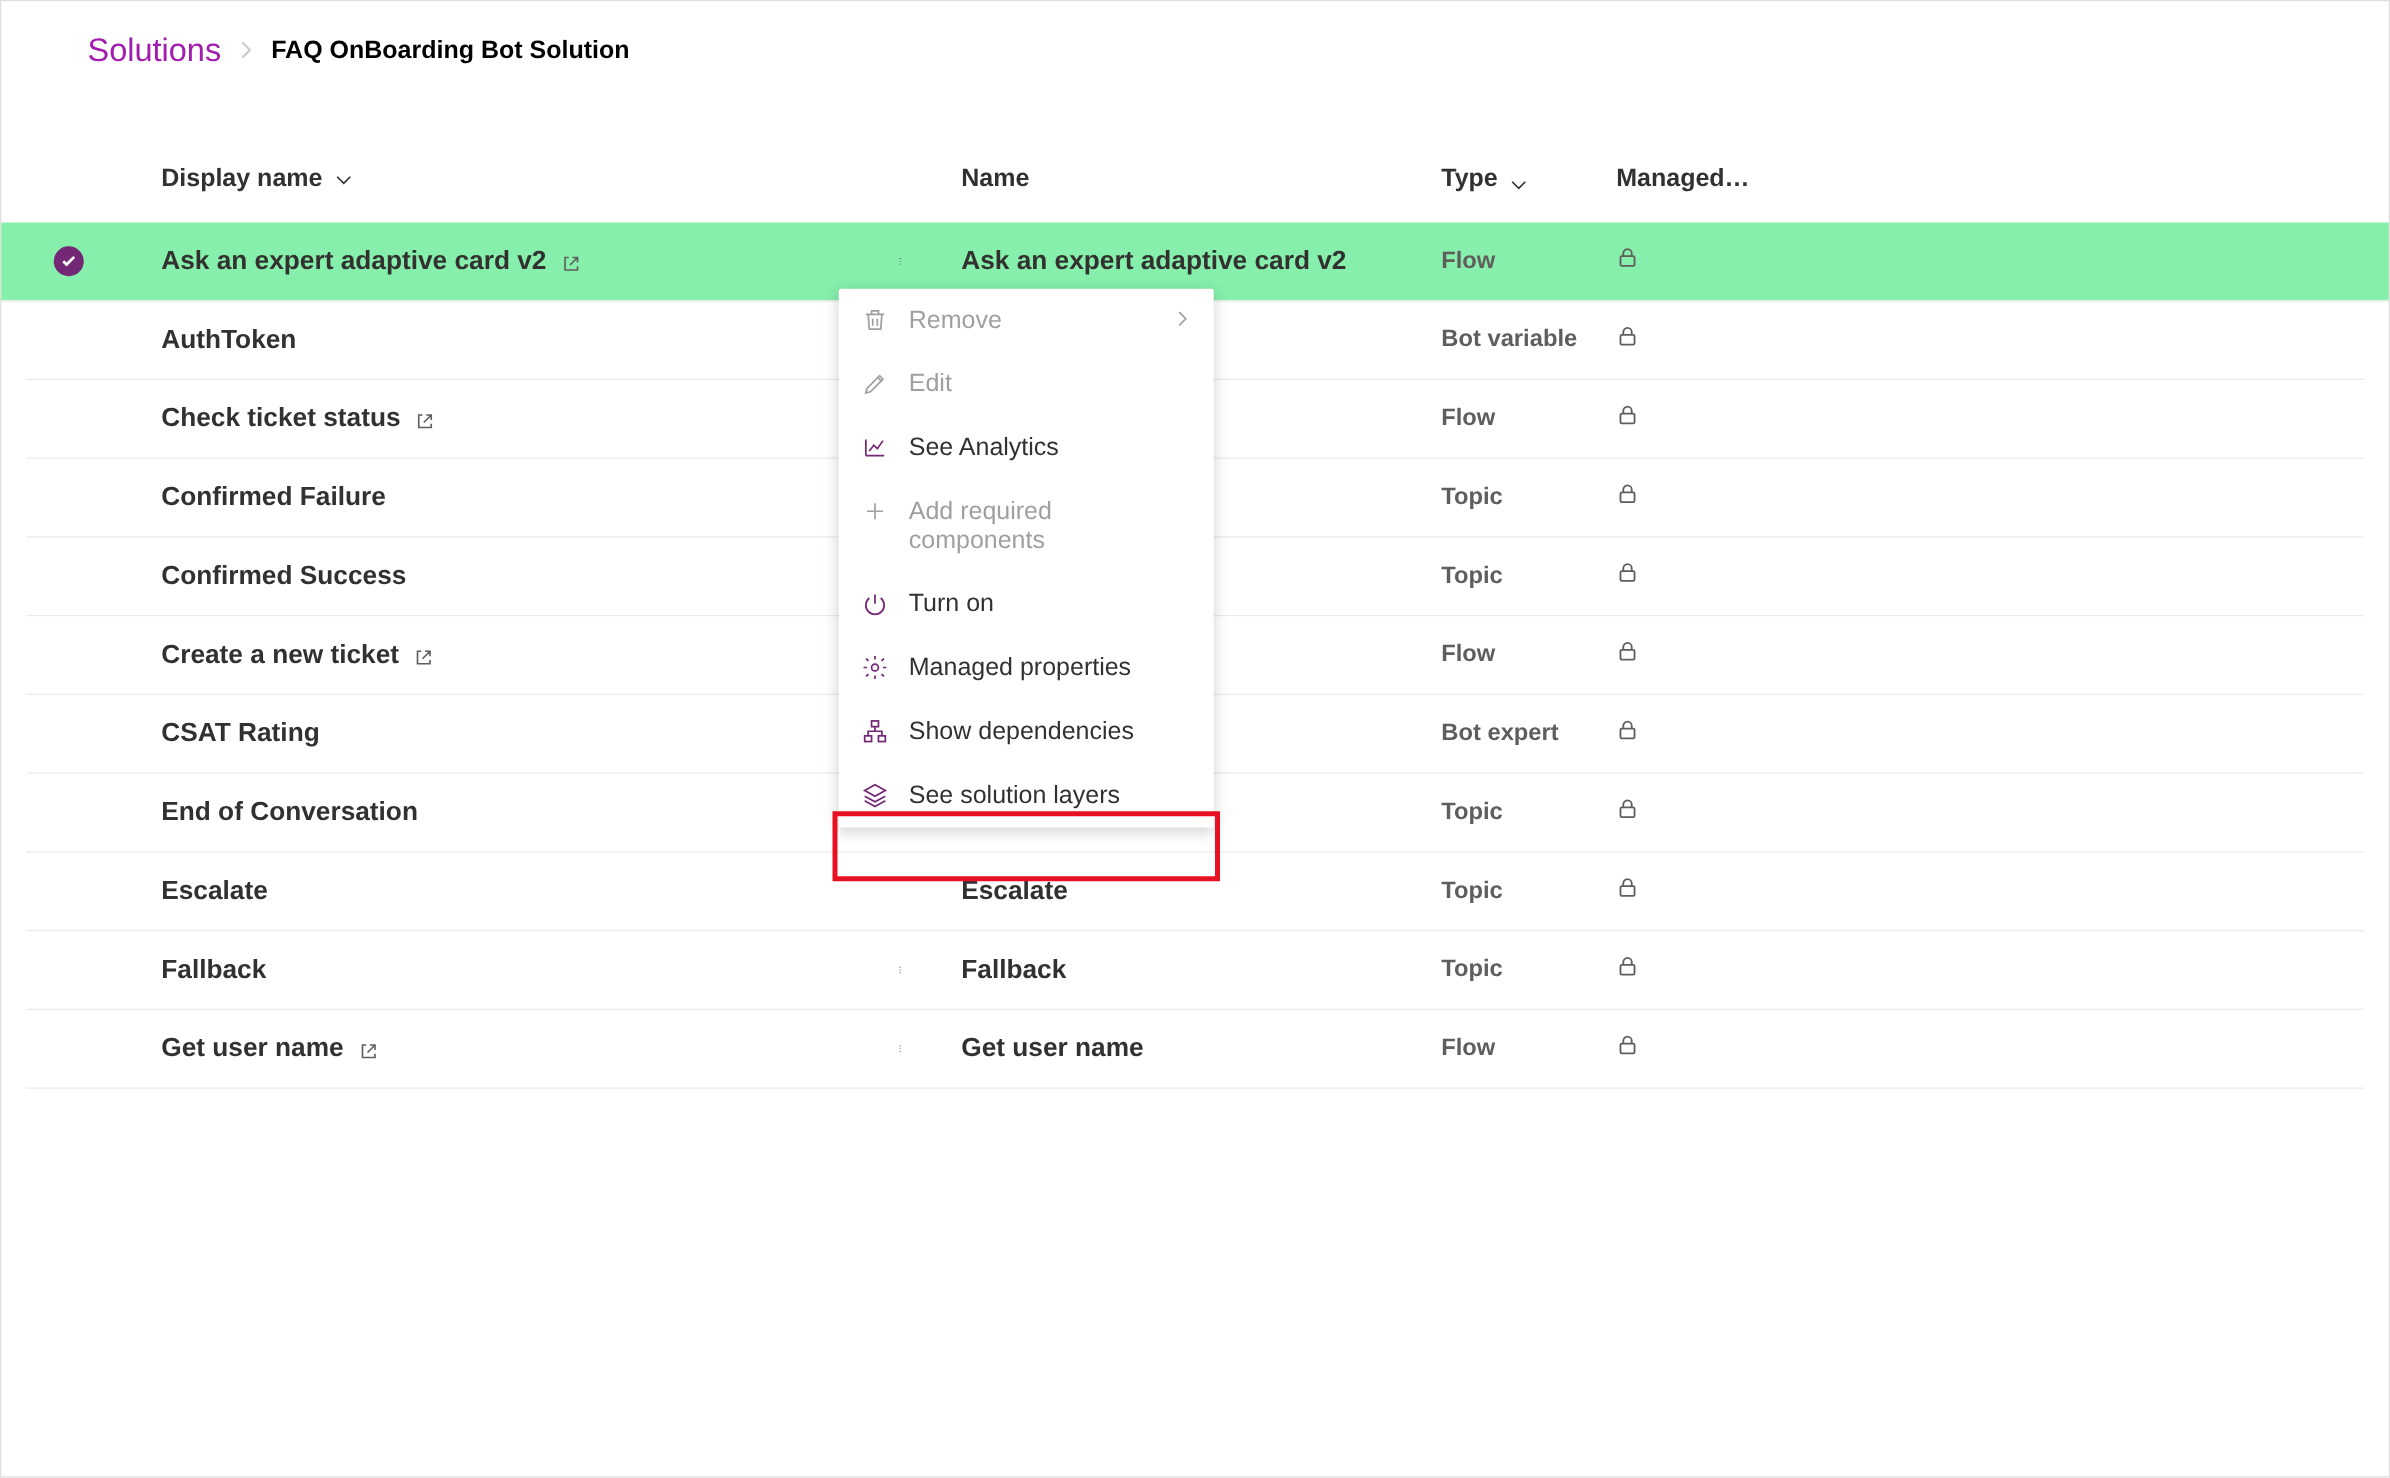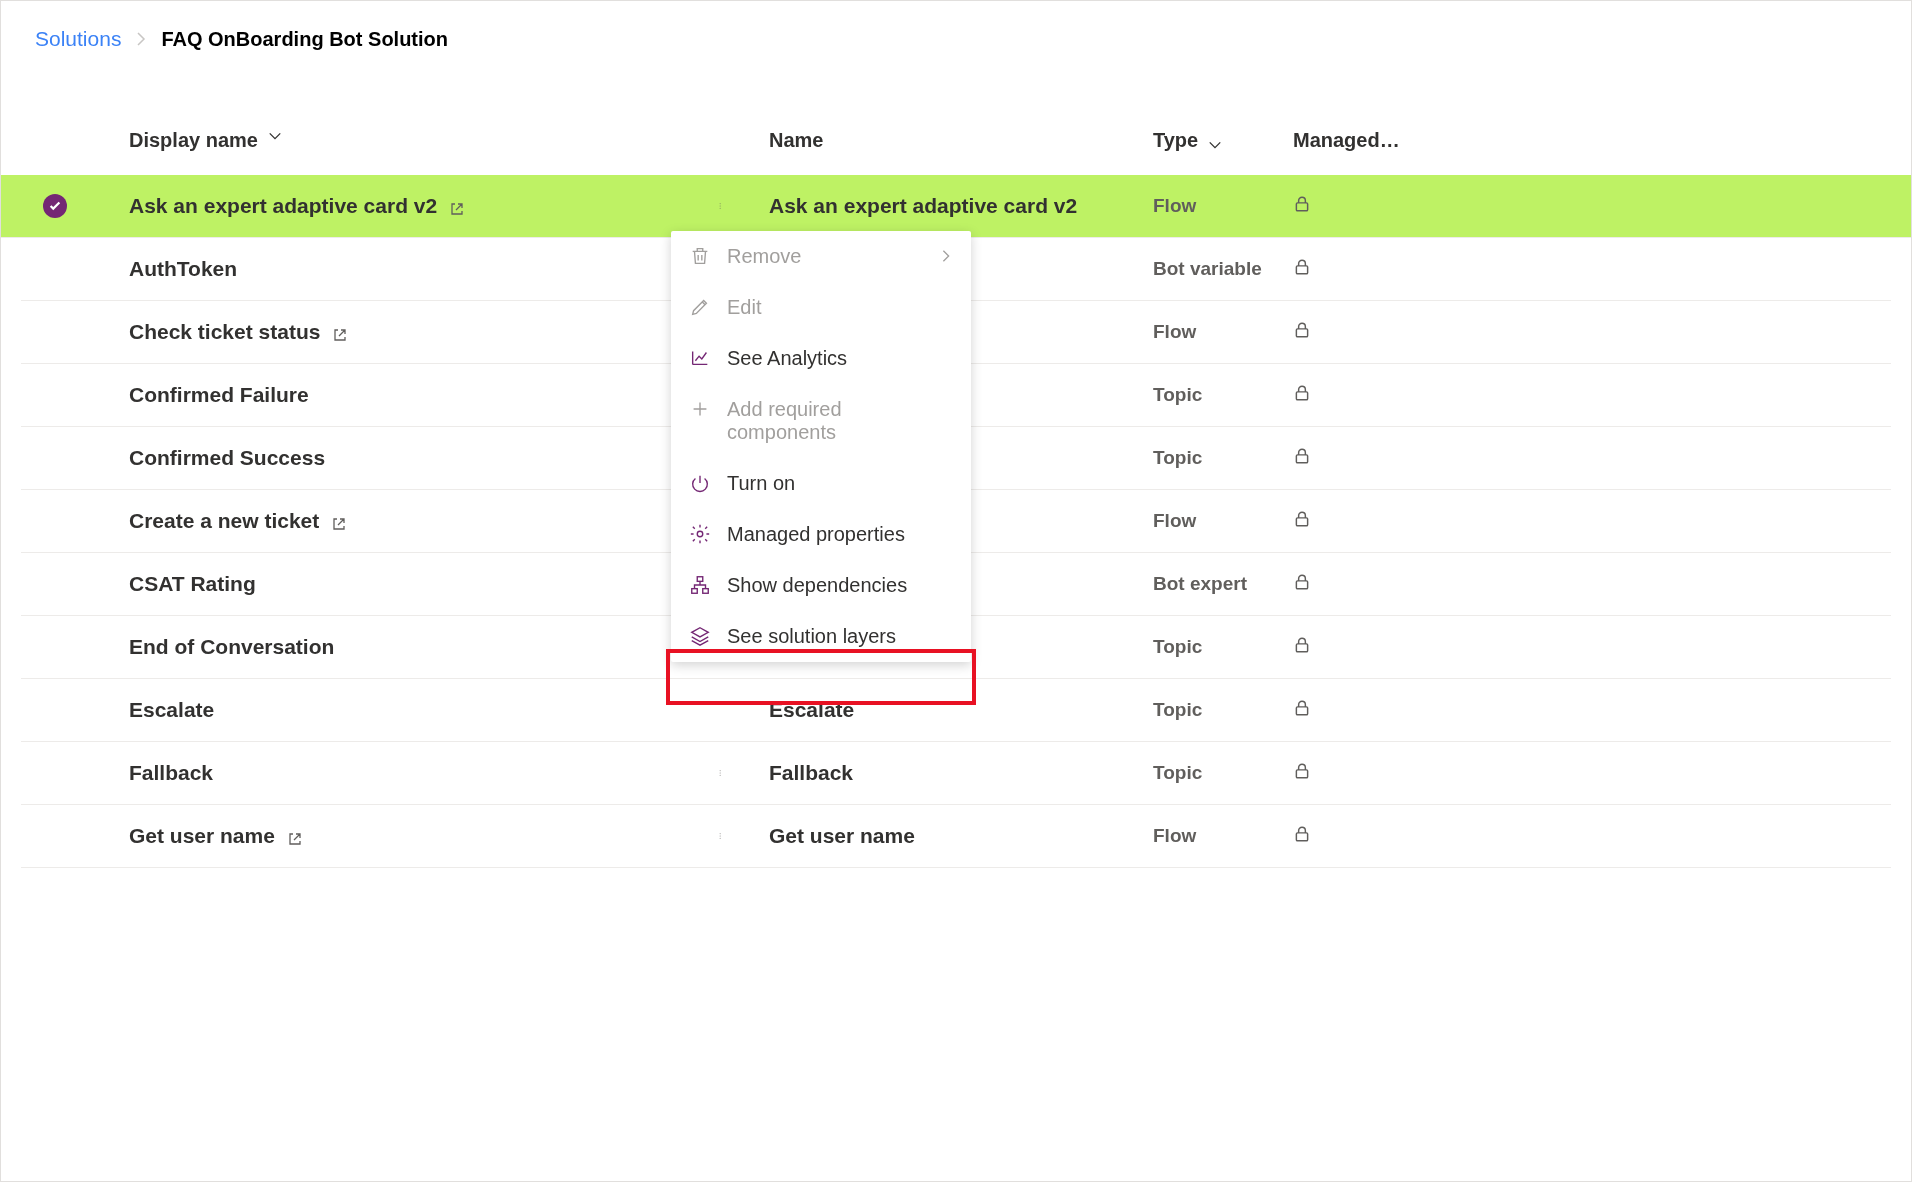--- a/index.html
+++ b/index.html
@@ -1,31 +1,31 @@
 <!DOCTYPE html>
 <html><head>
   <meta charset="utf-8">
   <style>
     * { margin: 0; padding: 0; box-sizing: border-box; font-family: "Segoe UI", -apple-system, sans-serif; }
     body { background: #fff; font-size: 20px; color: #323130; }
     .container { border: 1px solid #e1dfdd; width: 1912px; height: 1182px; padding: 24px 0 0 0; position: relative; }
     .breadcrumb { display: flex; align-items: center; padding: 0 0 40px 34px; gap: 12px; }
-    .breadcrumb-item { font-size: 21px; color: #3b82f6; cursor: pointer; }
+    .breadcrumb-item { font-size: 26px; color: #a21caf; cursor: pointer; margin-left: 35px; }
     .breadcrumb-separator { color: #c8c6c4; font-size: 24px; }
     .breadcrumb-current { font-size: 20px; font-weight: 700; color: #000000; }
     .table-header { display: flex; align-items: center; padding: 36px 0 22px 0; border-bottom: 1px solid transparent; }
     .col-select { width: 108px; }
-    .col-display { width: 582px; font-weight: 600; display:flex; gap:10px; cursor:pointer; }
+    .col-display { width: 582px; font-weight: 600; display:flex; align-items:center; gap:10px; cursor:pointer; }
     .col-actions { width: 58px; }
     .col-name { width: 384px; font-weight: 600; }
     .col-type { width: 140px; font-weight: 600; display:flex; align-items:flex-end; gap:10px; cursor:pointer; }
     .col-managed { font-weight: 600; }
     .chevron-down { width:14px; height:14px; }
     .table-row { display: flex; align-items: center; height: 63px; border-bottom: 1px solid #edebe9; position: relative; margin-left: 20px; margin-right: 20px;}
-    .table-row.selected { background: #bef264; margin-left:0; margin-right:0; padding-left:20px; padding-right:36px; }
+    .table-row.selected { background: #86efac; margin-left:0; margin-right:0; padding-left:20px; padding-right:36px; }
     .check-circle { width: 24px; height: 24px; border-radius: 50%; background: #742774; display:flex; align-items:center; justify-content:center; margin-left: 22px;}
     .check-circle svg { width:14px; height:14px; }
     .display-name { font-size: 21px; display:flex; align-items:center; gap:12px; }
     .table-row.selected .display-name { font-weight: 600; }
     .external-link-icon { width: 16px; height: 16px; color: #605e5c; }
     .more-actions { width:22px; height:22px; color:#605e5c; cursor:pointer; display:flex; align-items:center; justify-content:center; }
     .row-name { font-size: 21px; }
     .row-type { font-size: 19px; color: #605e5c; }
     .lock-icon { width: 18px; height: 18px; color: #605e5c; }
     .context-menu {

